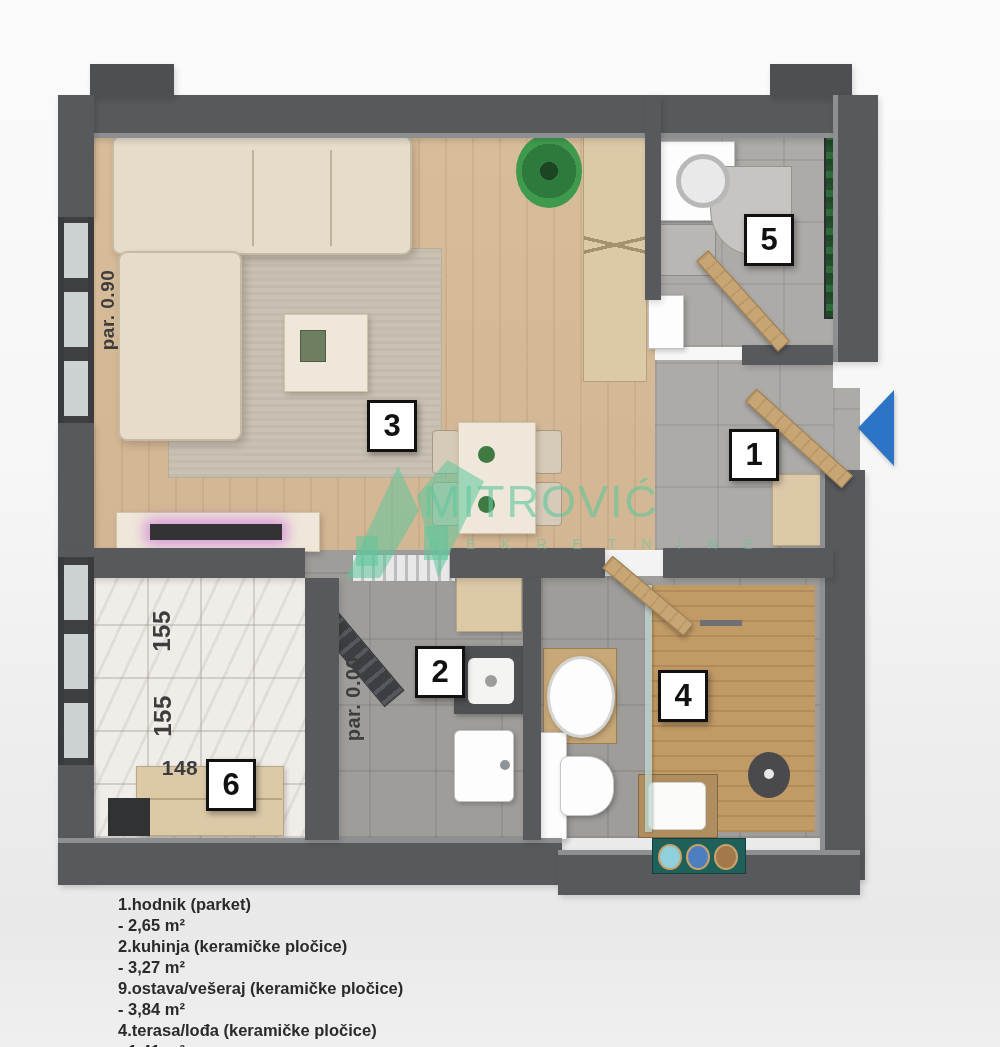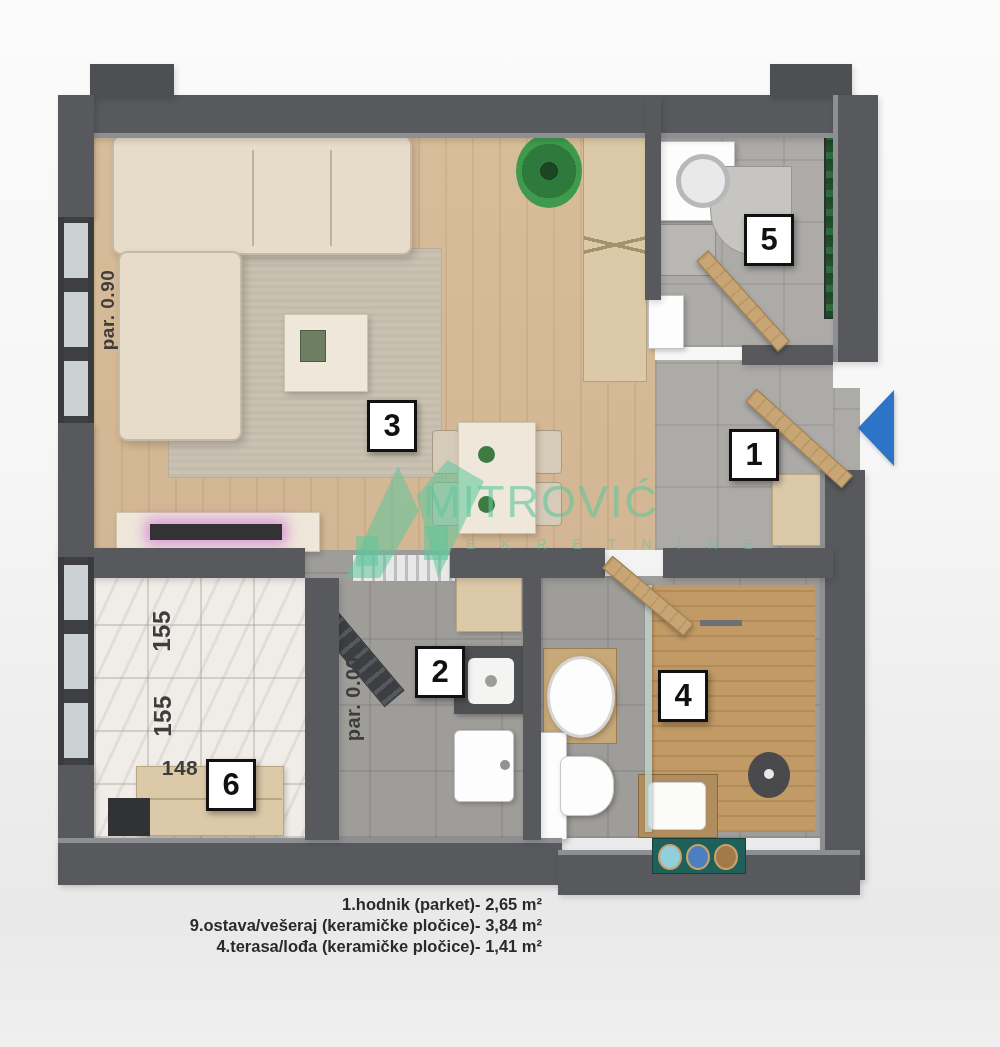--- a/index.html
+++ b/index.html
@@ -102,21 +102,21 @@
   .radiator{
     background:repeating-linear-gradient(90deg,#e8e8e8 0 8px,#bdbdbd 8px 11px);
     border:1px solid #9a9a9a;z-index:12;
   }
   .rack{
     background:repeating-linear-gradient(90deg,#3c3e41 0 9px,#55585c 9px 13px);
     border:1px solid #2c2e30;z-index:12;
   }
   .glass{background:rgba(190,216,212,.75);z-index:14;box-shadow:1px 0 3px rgba(0,0,0,.25);}
   .legend{z-index:70;}
-  .legend-row{display:flex;justify-content:flex-end;line-height:21px;}
+  .legend-row{display:flex;justify-content:flex-end;line-height:21px;flex-direction:column;}
   .legend-label,.legend-area{
     font-size:16.5px;font-weight:bold;color:#2a2a2a;white-space:nowrap;
   }
   .tv-glow{box-shadow:0 0 14px 5px var(--glow,rgba(198,83,214,.55));}
   .circle{border-radius:50%;}
 </style>
 </head>
 <body>
 
 <div class="plan">
@@ -248,20 +248,24 @@
     <div class="abs wm-sub" style="left:84px;top:76px;">N E K R E T N I N E</div>
   </div>
 </div>
 
 <div class="abs legend" style="left:118px;top:894px;width:424px;">
   <div class="legend-row">
     <span class="legend-label">1.hodnik (parket)</span>
     <span class="legend-area">- 2,65 m²</span>
   </div>
   <div class="legend-row">
+    <span class="legend-label">2.kuhinja (keramičke pločice)</span>
+    <span class="legend-area">- 3,27 m²</span>
+  </div>
+  <div class="legend-row">
     <span class="legend-label">9.ostava/vešeraj (keramičke pločice)</span>
     <span class="legend-area">- 3,84 m²</span>
   </div>
   <div class="legend-row">
     <span class="legend-label">4.terasa/lođa (keramičke pločice)</span>
     <span class="legend-area">- 1,41 m²</span>
   </div>
 </div>
 
 </body></html>

